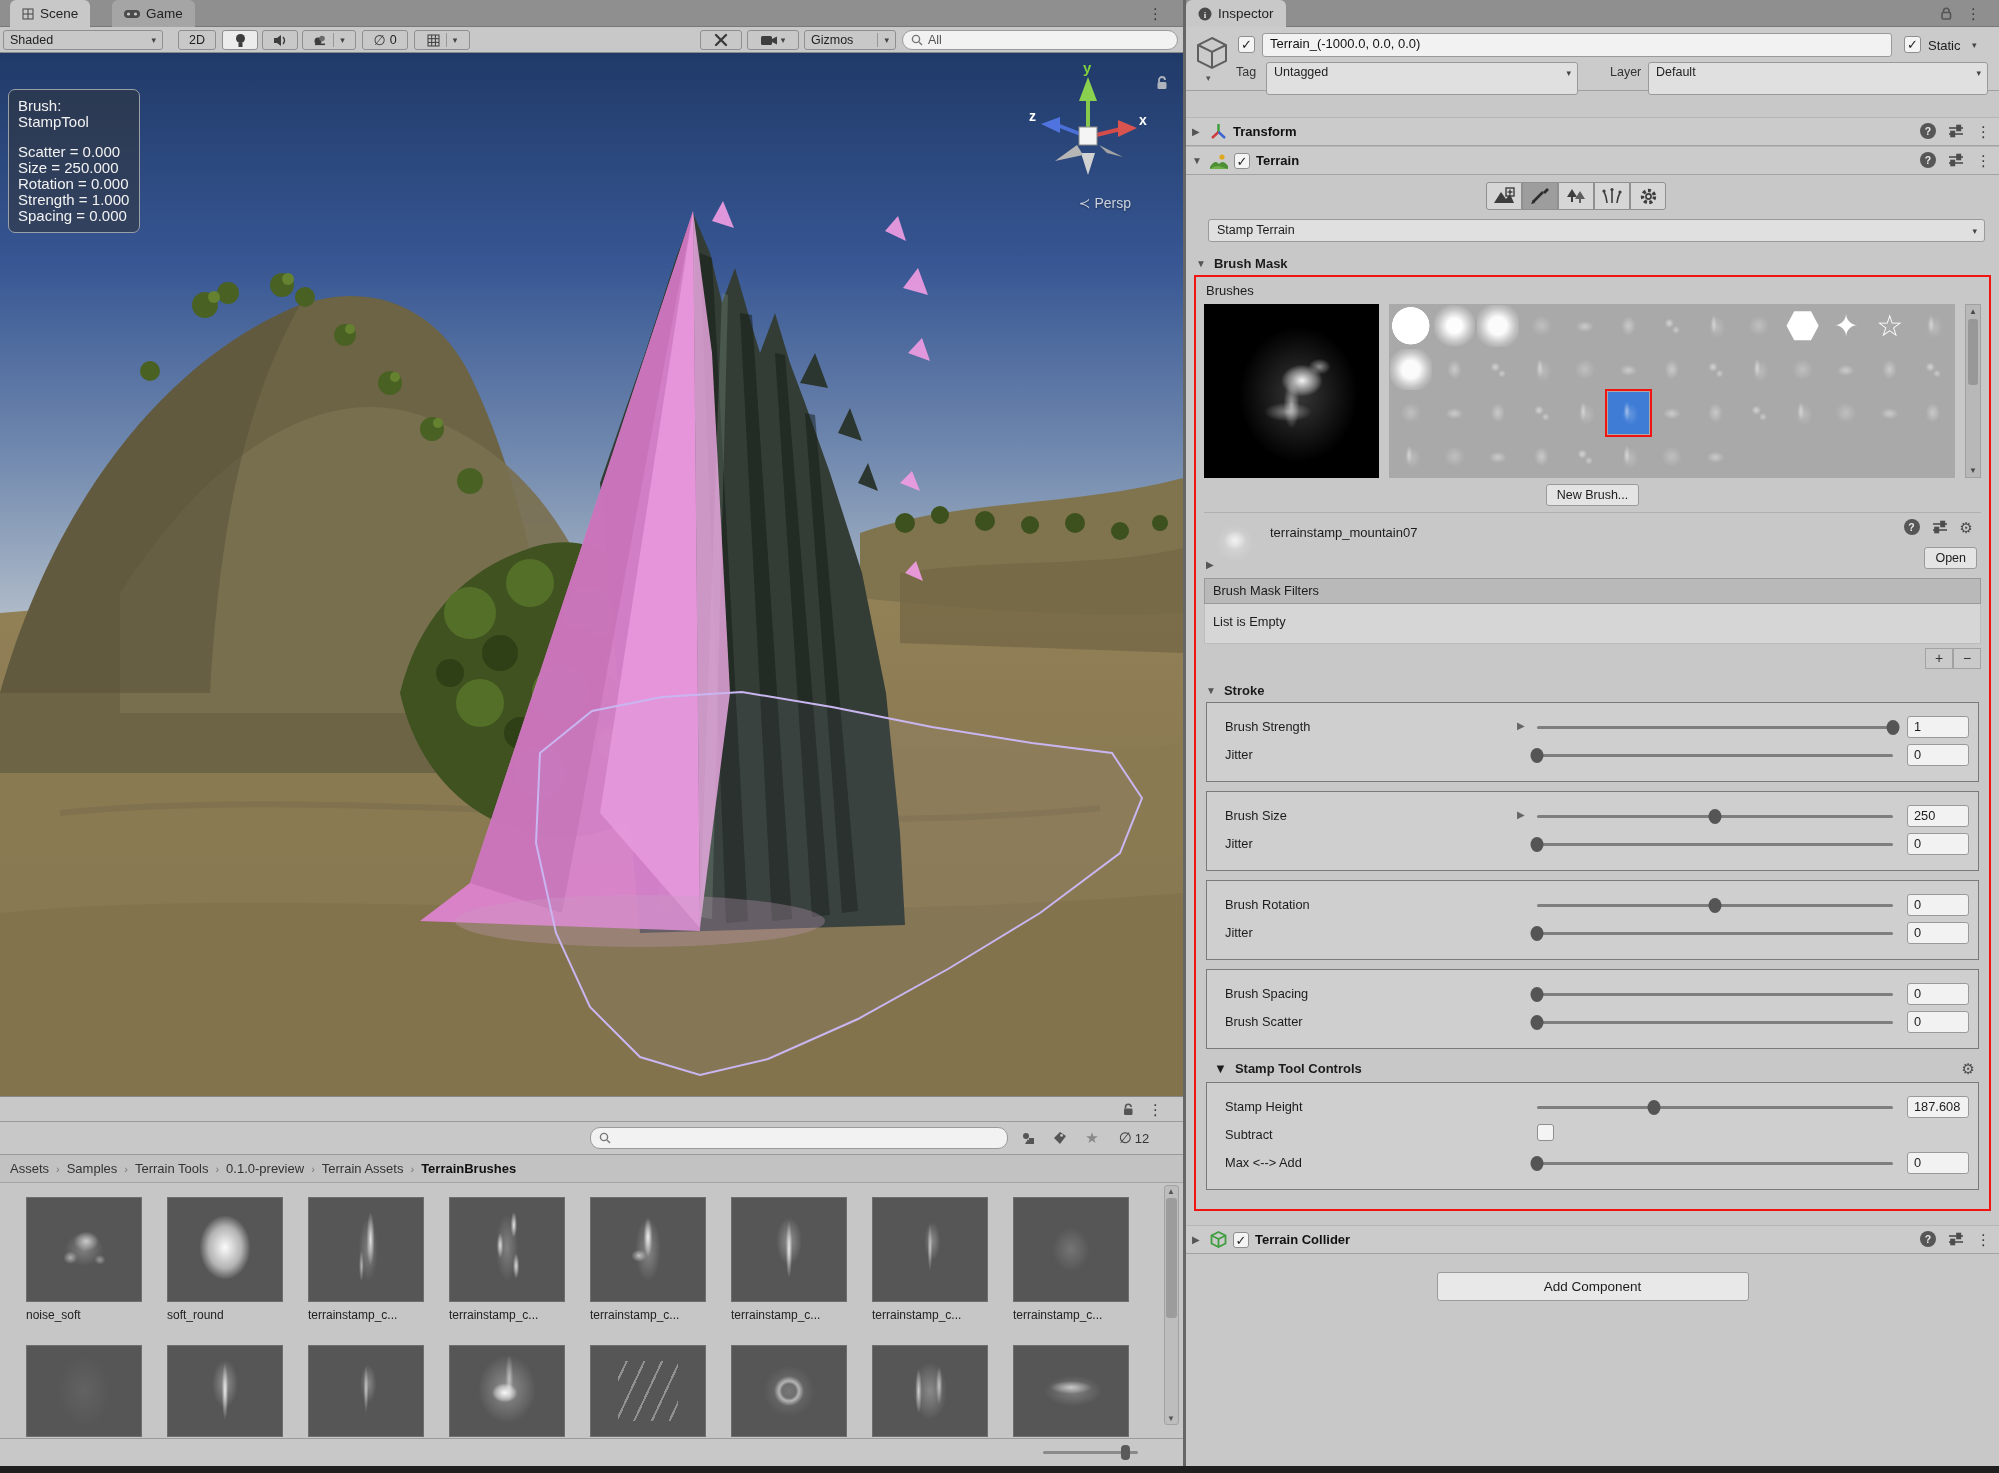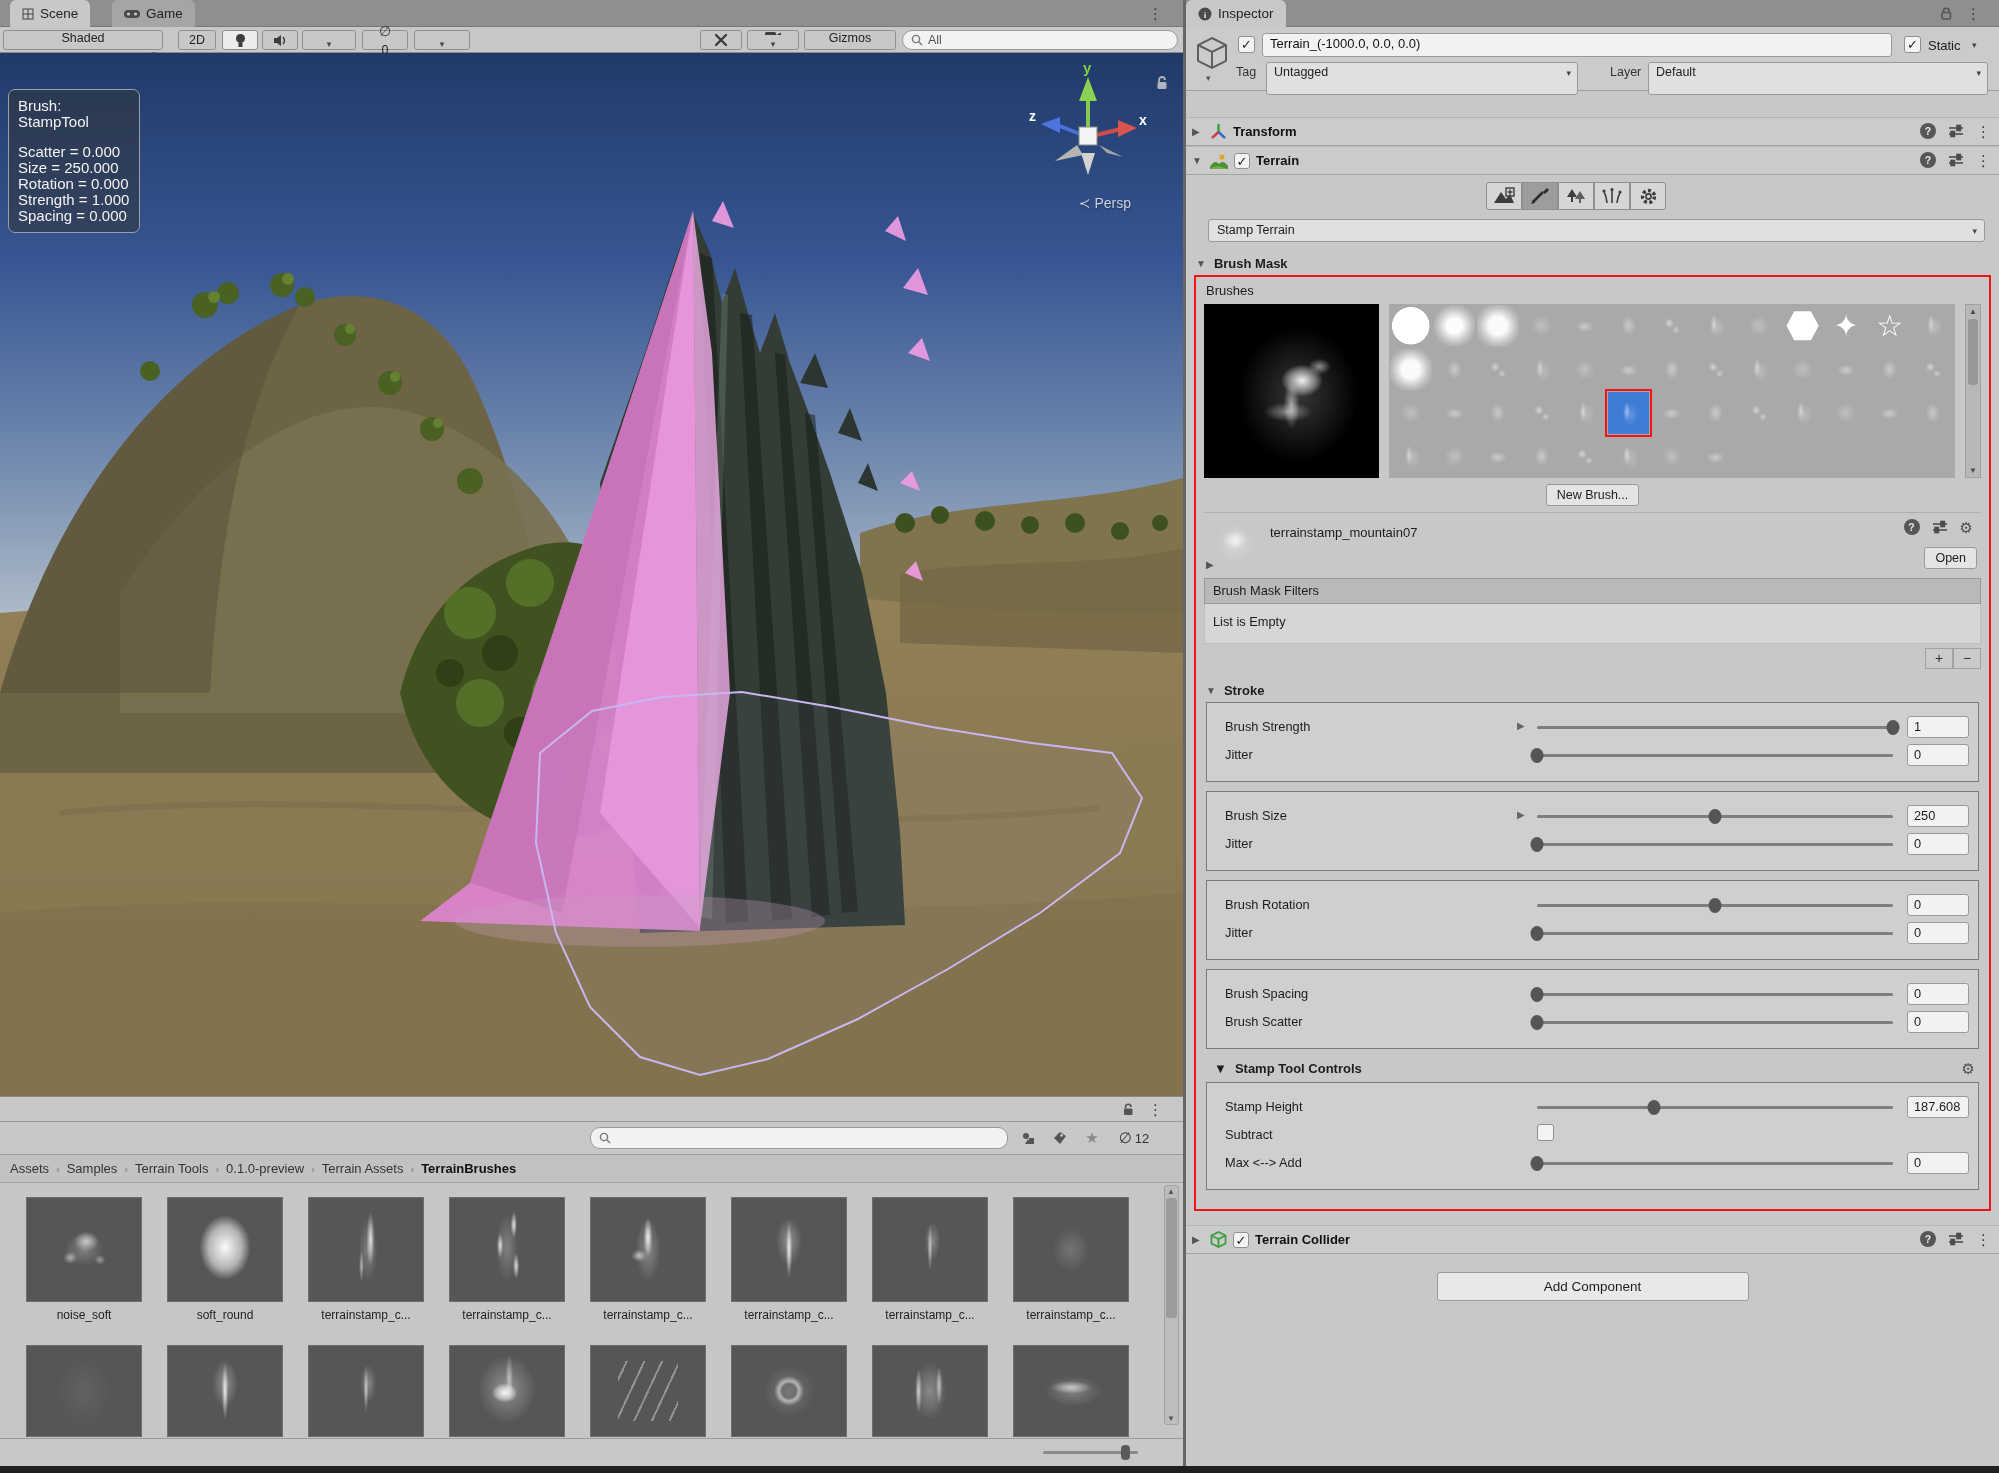--- a/index.html
+++ b/index.html
@@ -14,21 +14,21 @@
   .tabbar{position:relative;height:27px;background:#8f8f8f;border-bottom:1px solid #787878;}
   .tab{position:absolute;top:0;height:27px;display:flex;align-items:center;gap:6px;
     padding:0 12px;border-radius:6px 6px 0 0;font-size:13.5px;color:#232323;}
   .tab.active{background:#c8c8c8;}
   .tab.inactive{background:#a5a5a5;}
   .kebab{color:#3d3d3d;font-size:15px;line-height:1;cursor:default;}
   
   #scene-toolbar{position:relative;height:26px;background:#c8c8c8;border-bottom:1px solid #8a8a8a;}
   .tbtn{position:absolute;top:3px;height:20px;background:#c8c8c8;border:1px solid #8f8f8f;
     border-radius:3px;display:flex;align-items:center;justify-content:center;gap:4px;
-    padding:0 6px;font-size:12.5px;color:#222;flex-direction:column;}
+    padding:0 6px;font-size:12.5px;color:#222;}
   .tbtn.lit{background:#ececec;}
   .tbtn .ddarrow{font-size:9px;color:#444;}
   .vsep{width:1px;height:14px;background:#999;margin:0 2px;}
   .searchbox{position:absolute;top:3px;height:20px;background:#f2f2f2;border:1px solid #9a9a9a;
     border-radius:10px;display:flex;align-items:center;gap:5px;padding:0 8px;color:#555;font-size:12.5px;}
   
   #scene-viewport{position:relative;height:1043px;overflow:hidden;background:#3b5a92;}
   #brush-overlay{position:absolute;left:8px;top:36px;width:132px;background:rgba(50,52,58,.55);
     border:1px solid #9aa0a8;border-radius:7px;padding:8px 9px;color:#f2f2f2;font-size:15px;line-height:16px;}
   #brush-overlay .ttl{margin-bottom:14px;}
@@ -39,21 +39,21 @@
   .statusbar{position:relative;height:26px;background:#c8c8c8;border-top:1px solid #888;border-bottom:1px solid #9a9a9a;}
   #project-toolbar{position:relative;height:33px;background:#c8c8c8;border-bottom:1px solid #9a9a9a;}
   .ptb-icon{position:absolute;top:5px;width:28px;height:22px;display:flex;align-items:center;justify-content:center;color:#555;}
   #breadcrumb{position:relative;height:28px;background:#c2c2c2;border-bottom:1px solid #a5a5a5;
     display:flex;align-items:center;padding:0 10px;gap:7px;font-size:13px;color:#333;}
   #breadcrumb .sep{color:#777;font-size:11px;}
   #breadcrumb .crumb.last{font-weight:bold;color:#111;}
   #project-grid{position:relative;height:255px;background:#c6c6c6;overflow:hidden;}
   .tile{position:absolute;width:116px;}
   .thumb{width:116px;height:105px;background:#565656;border:1px solid #6e6e6e;background-repeat:no-repeat;}
-  .tile .tname{margin-top:6px;text-align:center;font-size:12px;color:#222;white-space:nowrap;overflow:hidden;}
+  .tile .tname{margin-top:6px;font-size:12px;color:#222;white-space:nowrap;overflow:hidden;}
   #grid-scroll{position:absolute;right:4px;top:2px;width:15px;height:240px;background:#bdbdbd;border:1px solid #a2a2a2;border-radius:3px;}
   #grid-scroll .gthumb{position:absolute;left:1px;top:2px;width:11px;height:120px;background:#9c9c9c;border-radius:3px;}
   #grid-scroll .arr{position:absolute;left:2px;font-size:8px;color:#555;}
   #project-bottombar{position:relative;height:28px;background:#c8c8c8;border-top:1px solid #9a9a9a;}
   .zoomslider{position:absolute;right:45px;top:12px;width:95px;height:3px;background:#8a8a8a;border-radius:2px;}
   .zoomslider .zh{position:absolute;right:8px;top:-6px;width:9px;height:15px;background:#5a5a5a;border-radius:4px;}
   #bottom-strip{position:absolute;left:0;bottom:0;width:1999px;height:7px;background:#1f1f1f;}
   
   .pat-noise{background-image:radial-gradient(18px 14px at 52% 42%,rgba(255,255,255,.65),transparent 70%),radial-gradient(10px 9px at 38% 58%,rgba(255,255,255,.5),transparent 70%),radial-gradient(8px 7px at 64% 60%,rgba(255,255,255,.4),transparent 70%),radial-gradient(26px 22px at 50% 50%,rgba(255,255,255,.25),transparent 75%);}
   .pat-round{background-image:radial-gradient(30px 38px at 50% 48%,rgba(255,255,255,.98),rgba(255,255,255,.55) 55%,transparent 85%);}

